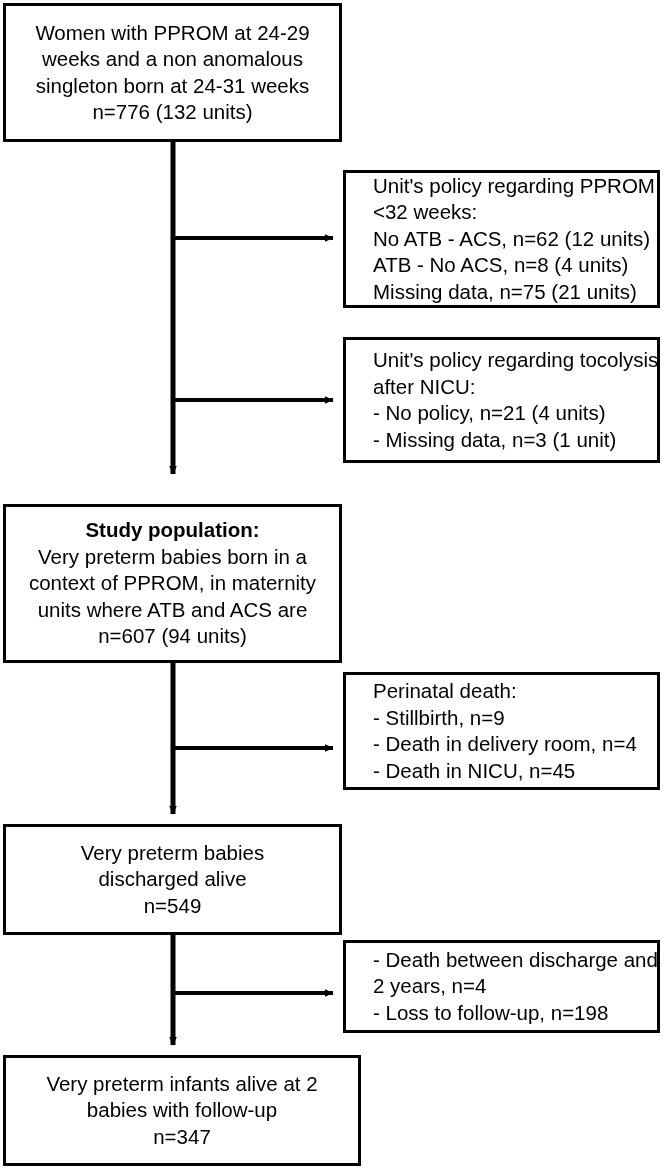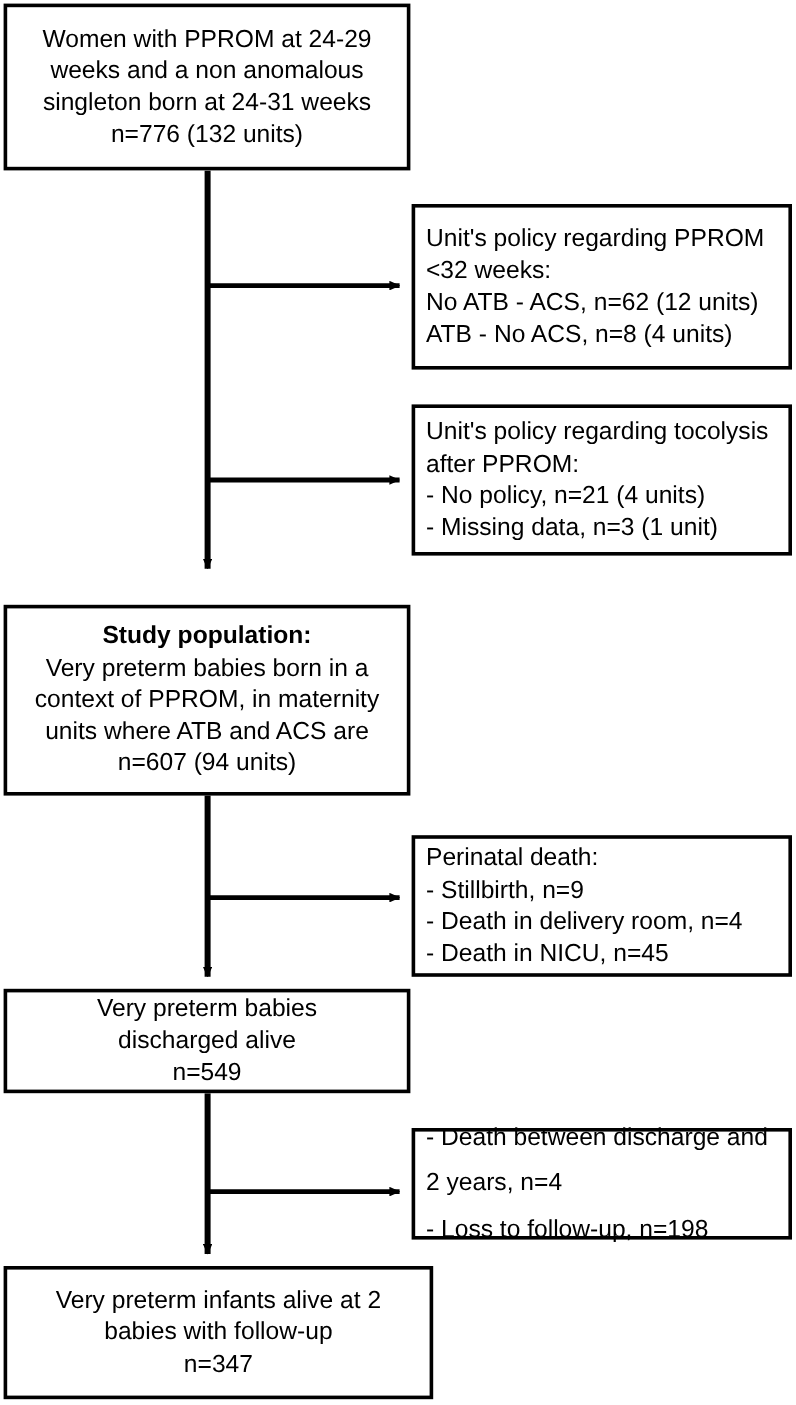--- a/index.html
+++ b/index.html
@@ -31,21 +31,21 @@
     z-index: 2;
   }
   .node.main {
     align-items: center;
     text-align: center;
     padding: 4px 4px;
   }
   .node.side {
     align-items: flex-start;
     text-align: left;
-    padding: 4px 6px 4px 9px;
+    padding: 4px 6px 4px 27px;
   }
   .node .line {
     display: block;
     white-space: nowrap;
   }
   .node .line.bold {
     font-weight: bold;
   }
   .connectors {
     position: absolute;
@@ -89,51 +89,52 @@
     <span class="line">weeks and a non anomalous</span>
     <span class="line">singleton born at 24-31 weeks</span>
     <span class="line">n=776 (132 units)</span>
   </div>
 
   <div class="node side" style="left:343px; top:170px; width:317px; height:138px;">
     <span class="line">Unit's policy regarding PPROM</span>
     <span class="line">&lt;32 weeks:</span>
     <span class="line">No ATB - ACS, n=62 (12 units)</span>
     <span class="line">ATB - No ACS, n=8 (4 units)</span>
+    <span class="line">Missing data, n=75 (21 units)</span>
   </div>
 
   <div class="node side" style="left:343px; top:337px; width:317px; height:126px;">
     <span class="line">Unit's policy regarding tocolysis</span>
-    <span class="line">after PPROM:</span>
+    <span class="line">after NICU:</span>
     <span class="line">- No policy, n=21 (4 units)</span>
     <span class="line">- Missing data, n=3 (1 unit)</span>
   </div>
 
   <div class="node main" style="left:3px; top:504px; width:339px; height:159px;">
     <span class="line bold">Study population:</span>
     <span class="line">Very preterm babies born in a</span>
     <span class="line">context of PPROM, in maternity</span>
     <span class="line">units where ATB and ACS are</span>
     <span class="line">n=607 (94 units)</span>
   </div>
 
-  <div class="node side" style="left:343px; top:672px; width:317px; height:118px;margin-top:24px;">
+  <div class="node side" style="left:343px; top:672px; width:317px; height:118px;">
     <span class="line">Perinatal death:</span>
     <span class="line">- Stillbirth, n=9</span>
     <span class="line">- Death in delivery room, n=4</span>
     <span class="line">- Death in NICU, n=45</span>
   </div>
 
-  <div class="node main" style="left:3px; top:824px; width:339px; height:87px;">
+  <div class="node main" style="left:3px; top:824px; width:339px; height:111px;">
     <span class="line">Very preterm babies</span>
     <span class="line">discharged alive</span>
     <span class="line">n=549</span>
   </div>
 
-  <div class="node side" style="left:343px; top:940px; width:317px; height:93px;gap:12px;">
+  <div class="node side" style="left:343px; top:940px; width:317px; height:93px;">
     <span class="line">- Death between discharge and</span>
     <span class="line">2 years, n=4</span>
     <span class="line">- Loss to follow-up, n=198</span>
   </div>
 
   <div class="node main" style="left:3px; top:1055px; width:358px; height:111px;">
     <span class="line">Very preterm infants alive at 2</span>
     <span class="line">babies with follow-up</span>
     <span class="line">n=347</span>
   </div>

